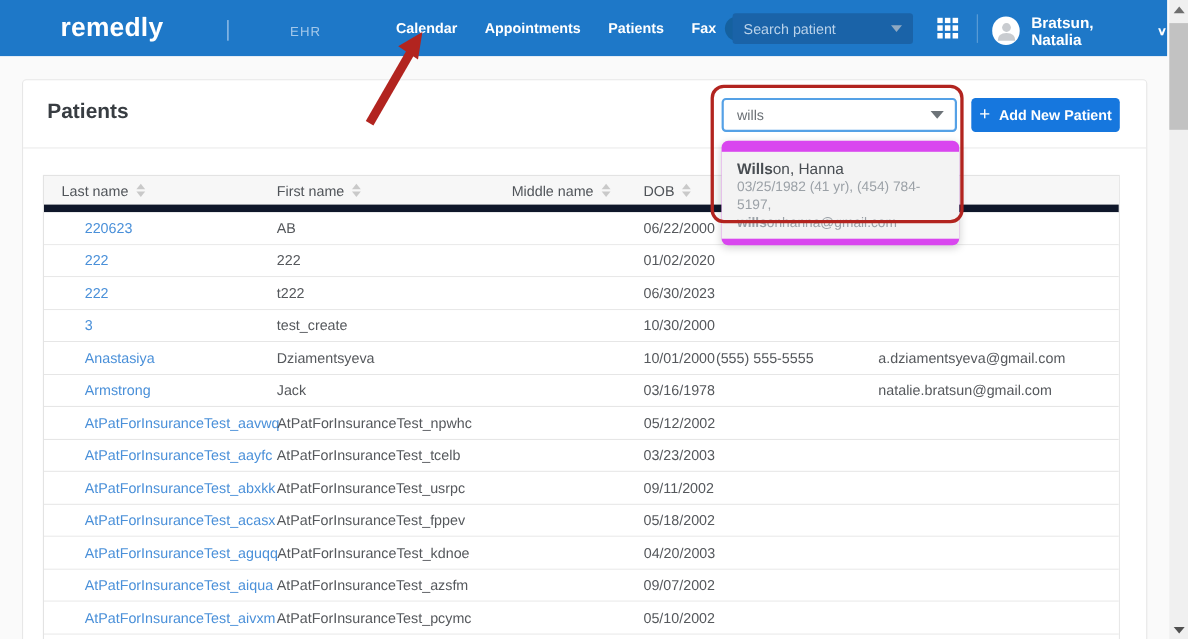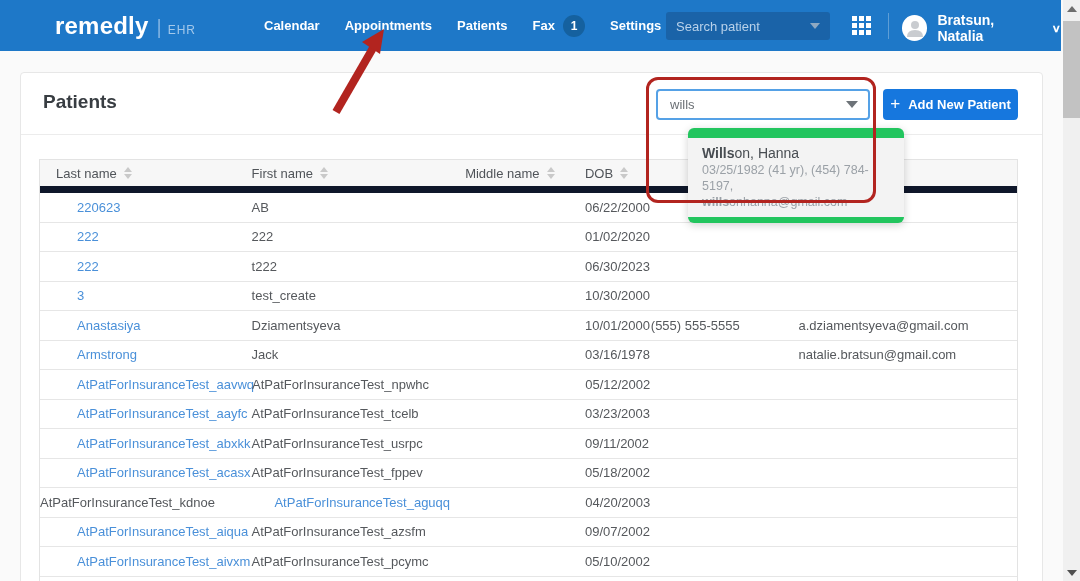--- a/index.html
+++ b/index.html
@@ -9,21 +9,21 @@
     background:#fafafa;
     position:relative;
     color:#55585c;
   }
 
   
   .topbar {
     position:absolute; left:0; top:0; width:1061px; height:51px;
     background:#1e78c8; display:flex; align-items:center;
   }
-  .logo { display:flex; align-items:baseline; margin-left:55px; cursor:pointer; }
+  .logo { display:flex; align-items:baseline; margin-left:55px; cursor:pointer;gap:48px; }
   .logo-brand { color:#ffffff; font-size:24px; font-weight:700; letter-spacing:0.2px; }
   .logo-sep { color:#7fb2e2; font-size:20px; font-weight:300; margin:0 6px 0 8px; }
   .logo-suffix { color:#a3c8ea; font-size:12px; font-weight:400; letter-spacing:1px; }
   .nav { display:flex; align-items:center; gap:25px; margin-left:68px; }
   .nav-item {
     color:#ffffff; font-size:13px; font-weight:700; cursor:pointer;
     display:flex; align-items:center; gap:8px; white-space:nowrap;
   }
   .nav-badge {
     width:22px; height:22px; border-radius:50%; background:#15619f;
@@ -66,22 +66,22 @@
   .add-btn {
     position:absolute; left:862px; top:16px; width:135px; height:31px;
     background:#1677de; border:none; border-radius:4px; color:#fff;
     font-size:13px; font-weight:700; cursor:pointer; font-family:"Liberation Sans", sans-serif;
     display:flex; align-items:center; justify-content:center; gap:8px;
   }
   .add-btn .plus { font-size:17px; font-weight:400; margin-top:-2px; }
 
   
   .dropdown {
-    position:absolute; left:667px; top:55px; width:216px;
-    background:#22c55e; border-radius:6px; box-shadow:0 2px 8px rgba(0,0,0,0.18);
+    position:absolute; left:635px; top:55px; width:216px;
+    background:#d946ef; border-radius:6px; box-shadow:0 2px 8px rgba(0,0,0,0.18);
     padding:10px 0 6px 0; z-index:30;
   }
   .dropdown-item { background:#f3f3f3; padding:6px 14px 7px 14px; cursor:pointer; }
   .dd-name { font-size:14px; color:#484d52; line-height:18px; }
   .dd-name b { font-weight:700; }
   .dd-detail { font-size:12.5px; color:#9ba1a7; line-height:16px; }
 
   
   .ptable { position:absolute; left:18px; top:86px; width:979px; border:1px solid #e3e3e3; }
   .trow { display:flex; height:29.5px; align-items:center; background:#fff; border-bottom:1px solid #e6e6e6; }
@@ -311,22 +311,22 @@
         </div>
         <div class="trow">
           <div class="tcell c1"><span class="plink">AtPatForInsuranceTest_acasx</span></div>
           <div class="tcell c2">AtPatForInsuranceTest_fppev</div>
           <div class="tcell c3"></div>
           <div class="tcell c4">05/18/2002</div>
           <div class="tcell c5"></div>
           <div class="tcell c6"></div>
         </div>
         <div class="trow">
+          <div class="tcell c1"><span class="plink">AtPatForInsuranceTest_aguqq</span></div>
           <div class="tcell c2">AtPatForInsuranceTest_kdnoe</div>
-          <div class="tcell c1"><span class="plink">AtPatForInsuranceTest_aguqq</span></div>
           <div class="tcell c3"></div>
           <div class="tcell c4">04/20/2003</div>
           <div class="tcell c5"></div>
           <div class="tcell c6"></div>
         </div>
         <div class="trow">
           <div class="tcell c1"><span class="plink">AtPatForInsuranceTest_aiqua</span></div>
           <div class="tcell c2">AtPatForInsuranceTest_azsfm</div>
           <div class="tcell c3"></div>
           <div class="tcell c4">09/07/2002</div>

